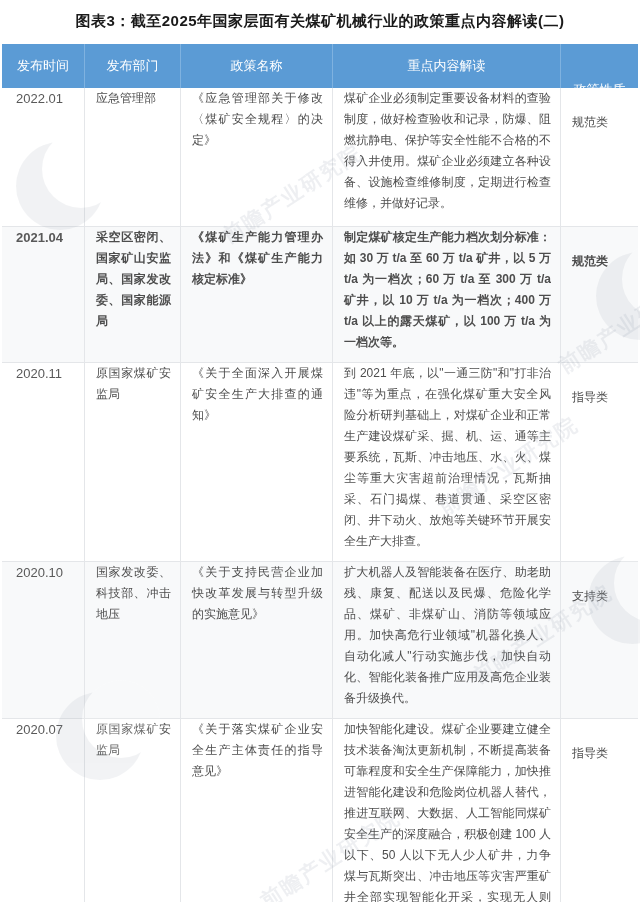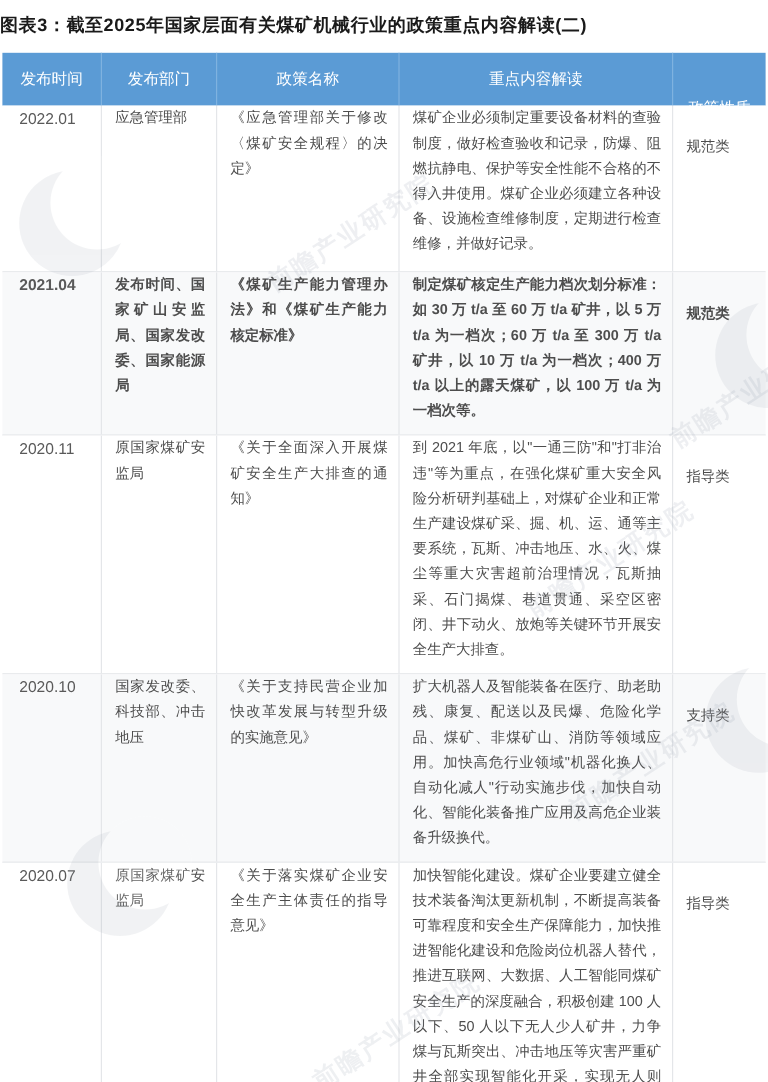--- a/index.html
+++ b/index.html
@@ -1,21 +1,21 @@
 <!DOCTYPE html>
 <html><head>
 <meta charset="utf-8">
 <style>
   * { margin:0; padding:0; box-sizing:border-box; }
   html,body { width:640px; background:#ffffff; font-family:"Liberation Sans","DejaVu Sans",sans-serif; }
   .page { position:relative; width:640px; height:902px; background:#ffffff; overflow:hidden; }
 
   .title {
     position:absolute; top:12px; left:0; width:640px;
-    font-size:15px; font-weight:bold; color:#1a1a1a;
+    text-align:center; font-size:15px; font-weight:bold; color:#1a1a1a;
     letter-spacing:0.5px;
   }
 
   .table { position:absolute; top:44px; left:2px; width:636px; }
 
   .thead { display:flex; background:#5b9bd5; height:44px; }
   .th {
     color:#ffffff; font-size:13px; display:flex; align-items:center; justify-content:center;
     border-right:1px solid #7fb2e0; height:44px;
   }
@@ -84,21 +84,21 @@
     <div class="row">
       <div class="td date c1">2022.01</div>
       <div class="td dept c2">应急管理部</div>
       <div class="td policy c3">《应急管理部关于修改〈煤矿安全规程〉的决定》</div>
       <div class="td content c4">煤矿企业必须制定重要设备材料的查验制度，做好检查验收和记录，防爆、阻燃抗静电、保护等安全性能不合格的不得入井使用。煤矿企业必须建立各种设备、设施检查维修制度，定期进行检查维修，并做好记录。</div>
       <div class="td nature c5">规范类</div>
     </div>
 
     <div class="row alt">
       <div class="td date c1">2021.04</div>
-      <div class="td dept c2">发布时间、国家矿山安监局、国家发改委、国家能源局</div>
+      <div class="td dept c2">采空区密闭、国家矿山安监局、国家发改委、国家能源局</div>
       <div class="td policy c3">《煤矿生产能力管理办法》和《煤矿生产能力核定标准》</div>
       <div class="td content c4">制定煤矿核定生产能力档次划分标准：如 30 万 t/a 至 60 万 t/a 矿井，以 5 万 t/a 为一档次；60 万 t/a 至 300 万 t/a 矿井，以 10 万 t/a 为一档次；400 万 t/a 以上的露天煤矿，以 100 万 t/a 为一档次等。</div>
       <div class="td nature c5">规范类</div>
     </div>
 
     <div class="row">
       <div class="td date c1">2020.11</div>
       <div class="td dept c2">原国家煤矿安监局</div>
       <div class="td policy c3">《关于全面深入开展煤矿安全生产大排查的通知》</div>
       <div class="td content c4">到 2021 年底，以"一通三防"和"打非治违"等为重点，在强化煤矿重大安全风险分析研判基础上，对煤矿企业和正常生产建设煤矿采、掘、机、运、通等主要系统，瓦斯、冲击地压、水、火、煤尘等重大灾害超前治理情况，瓦斯抽采、石门揭煤、巷道贯通、采空区密闭、井下动火、放炮等关键环节开展安全生产大排查。</div>

